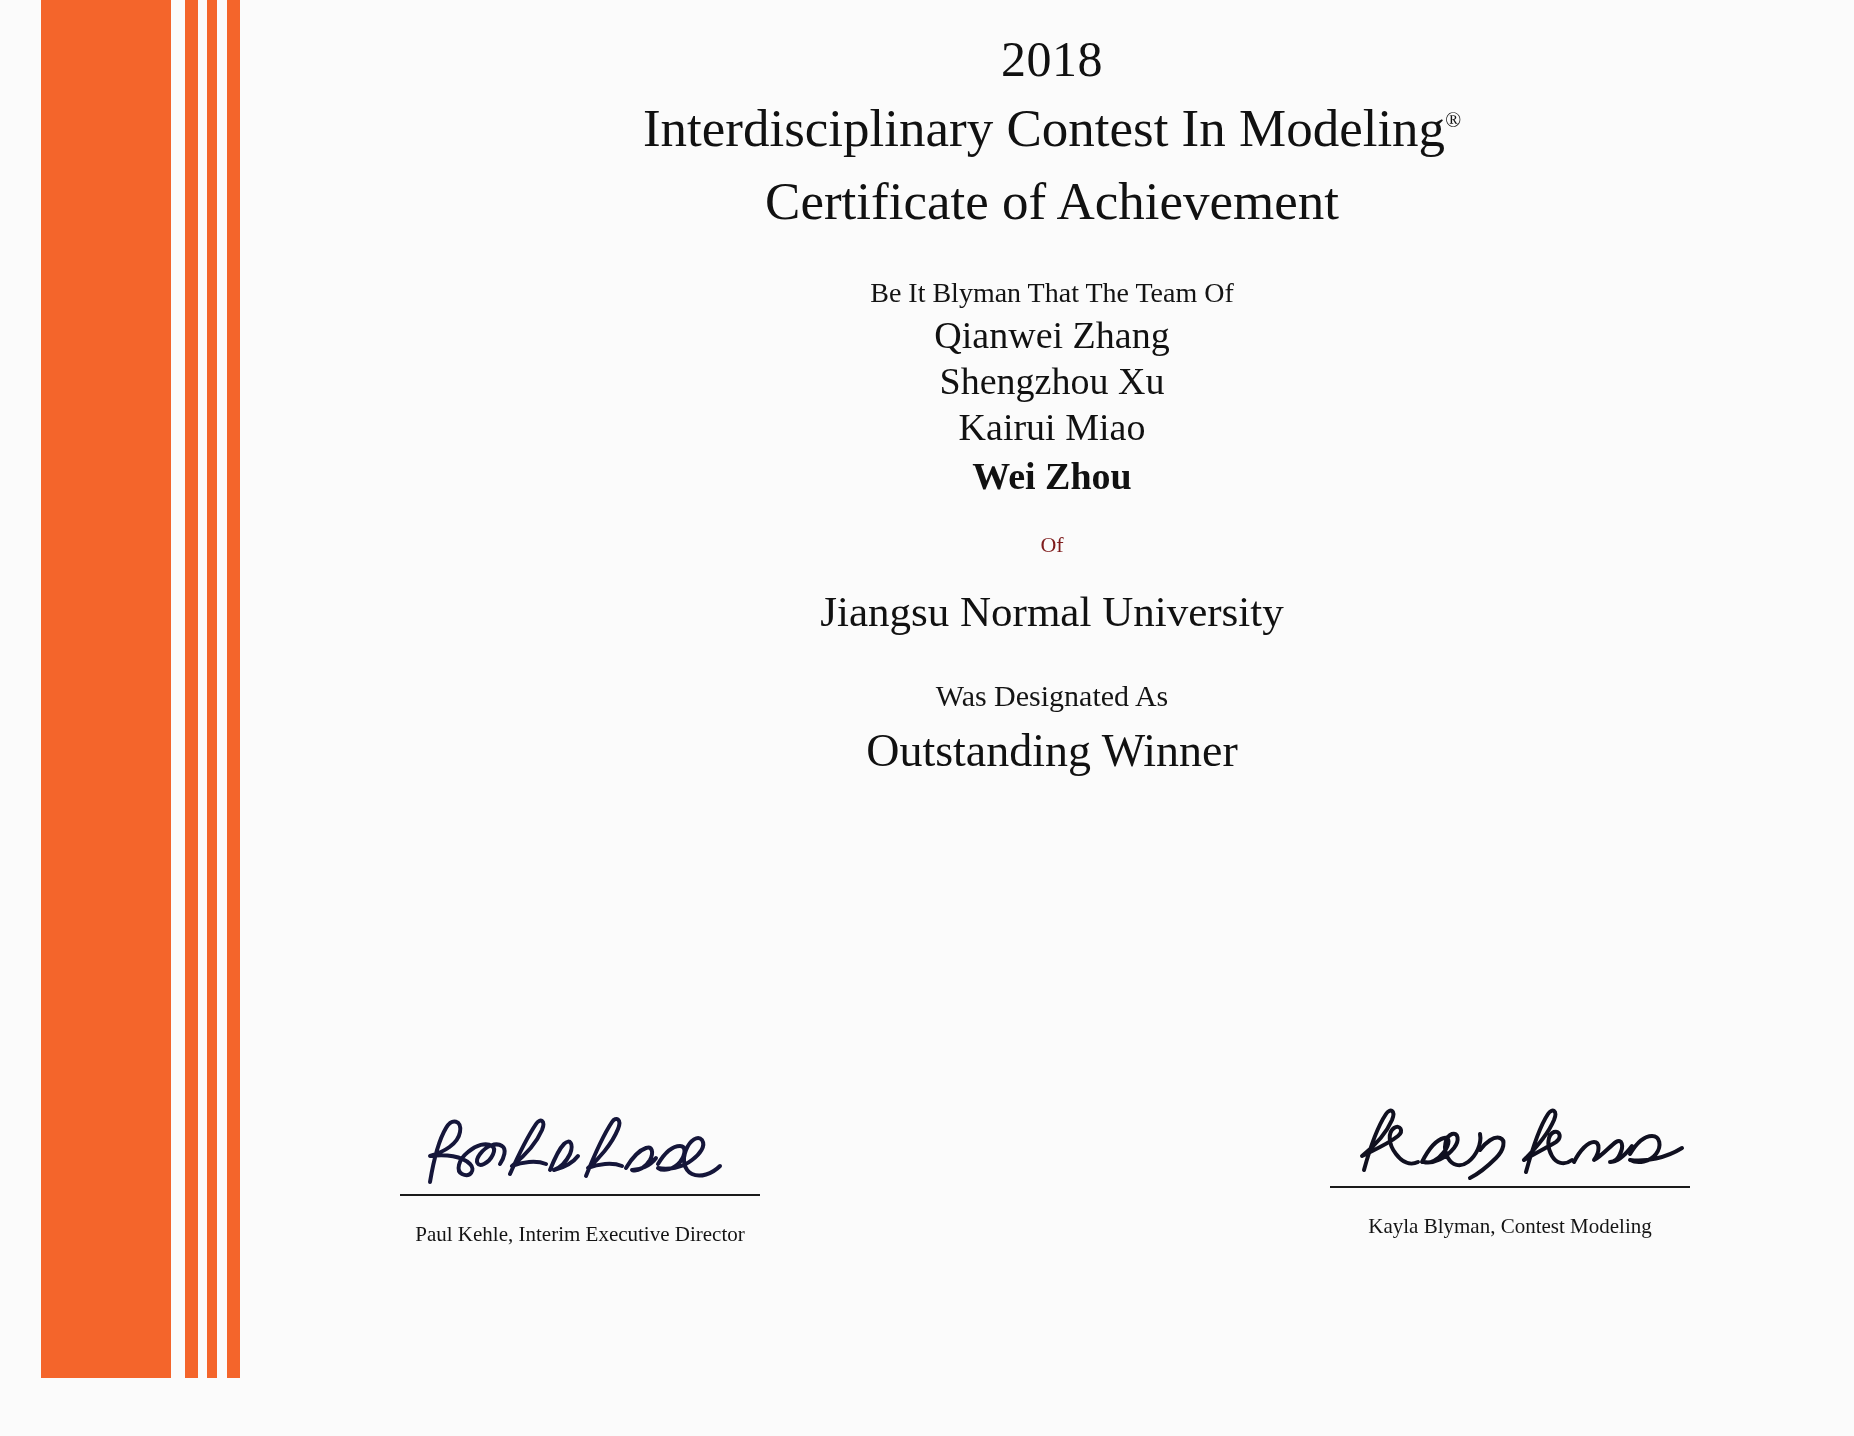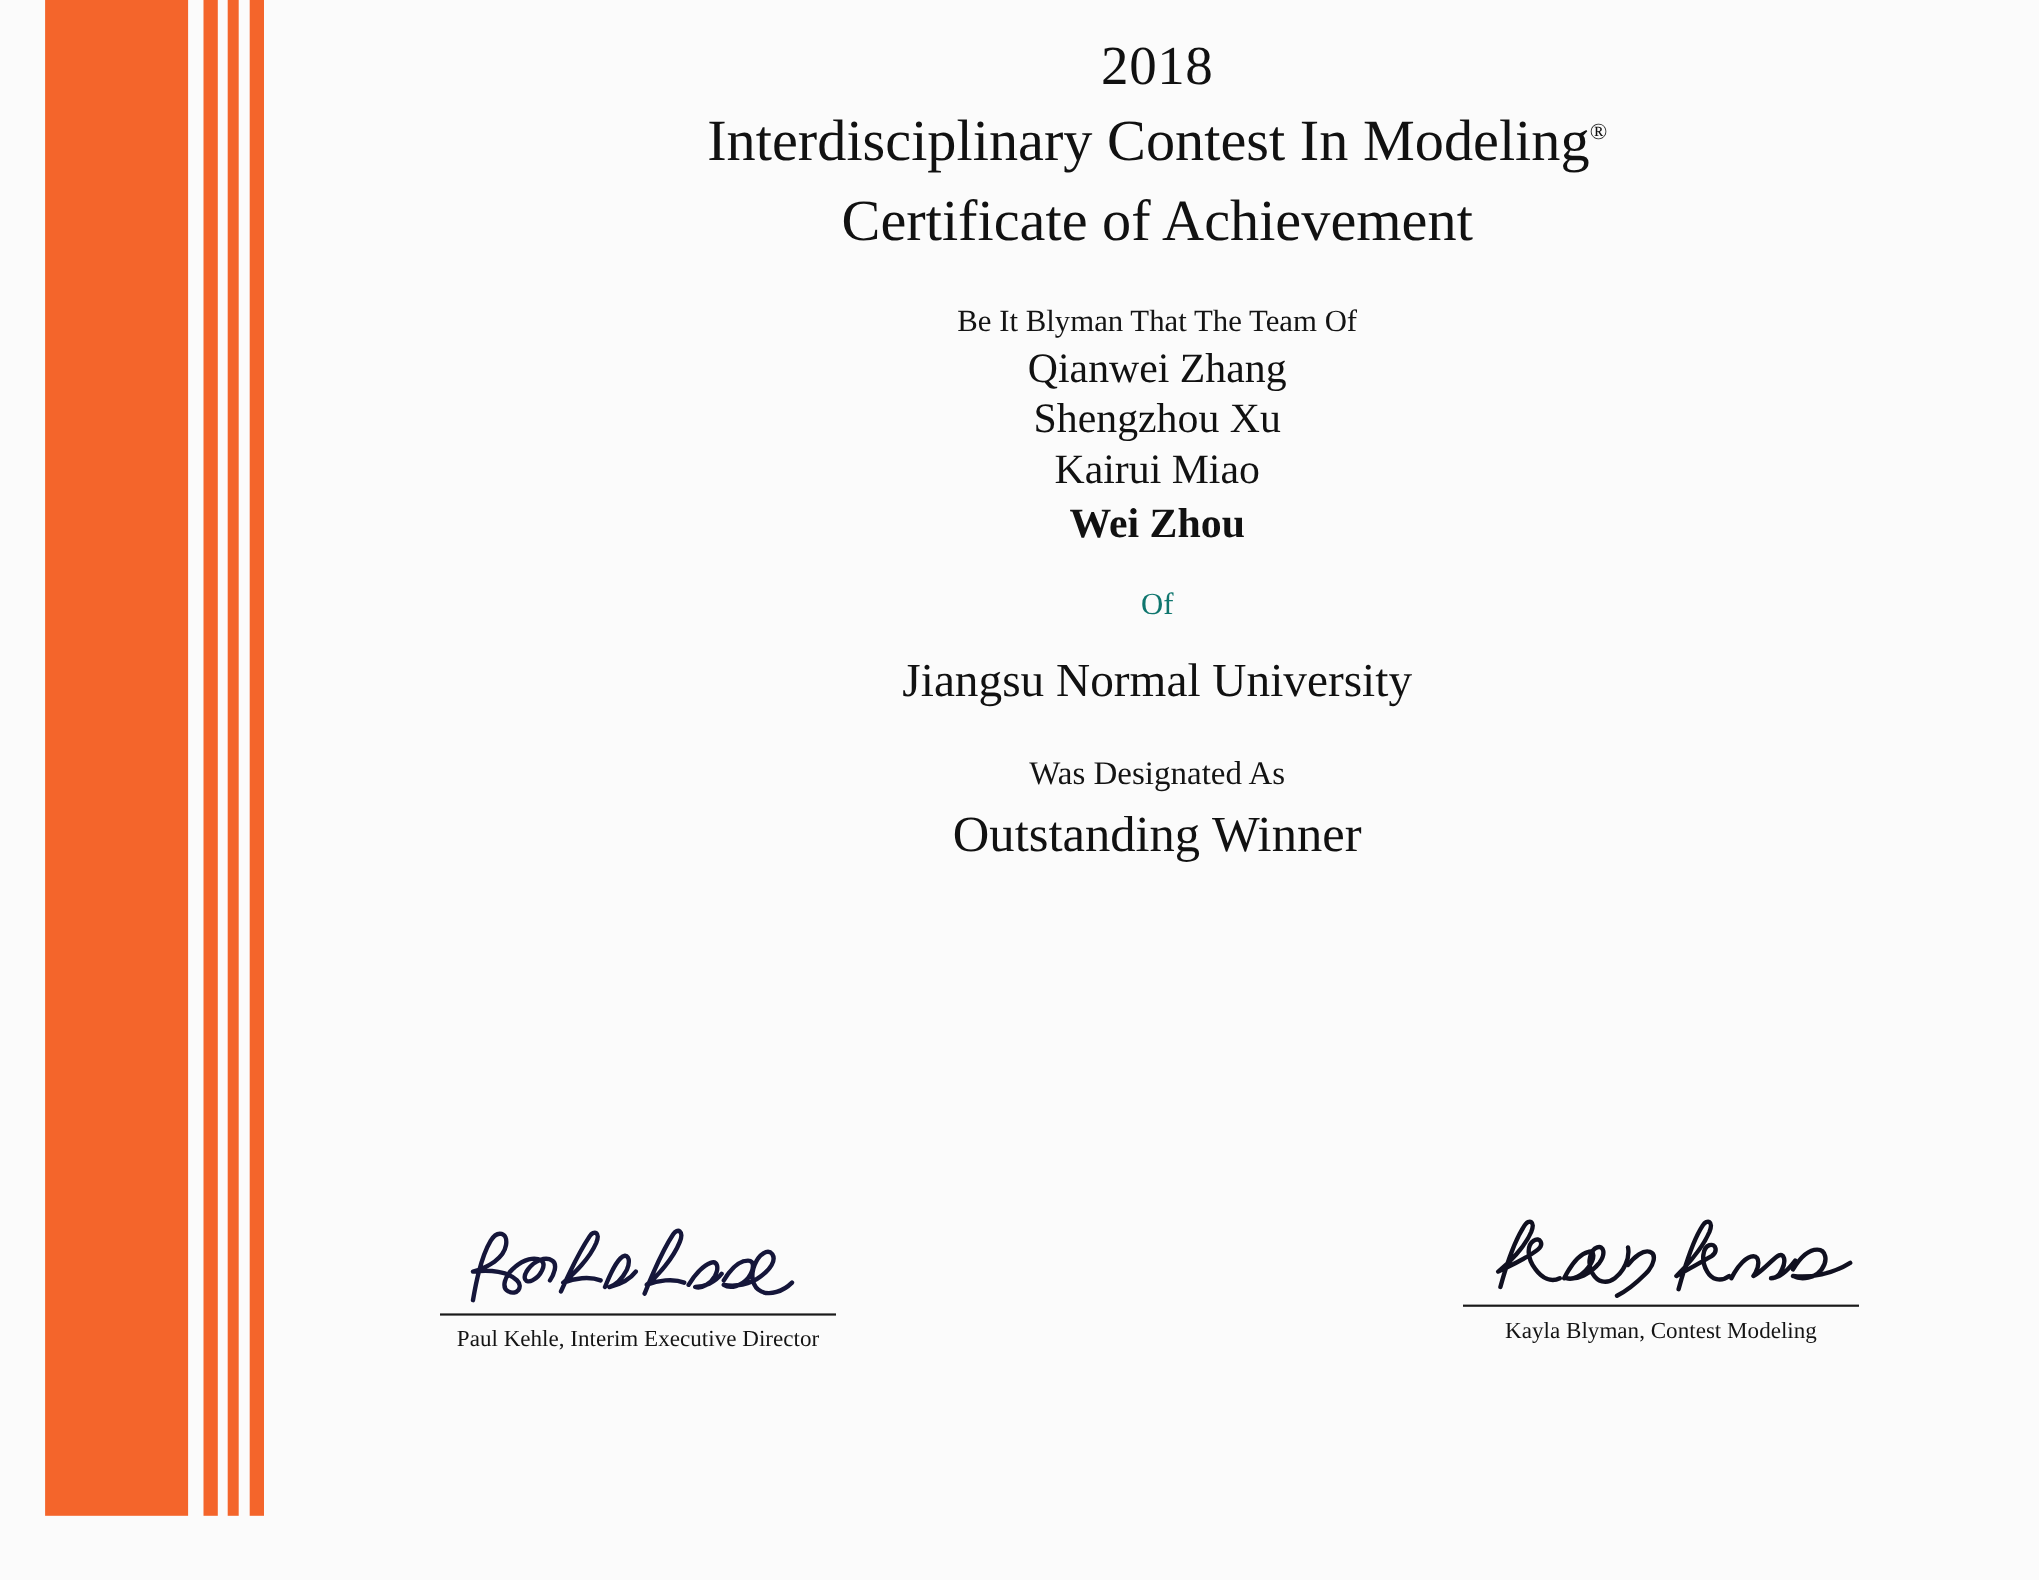--- a/index.html
+++ b/index.html
@@ -111,23 +111,23 @@
     color: #141414;
     margin-top: 6px;
   }
   .advisor {
     font-size: 38px;
     font-weight: bold;
     line-height: 1.35;
     color: #111;
   }
   .lbl-of {
-    font-size: 28px;
+    font-size: 22px;
     line-height: 1.4;
-    color: #0f766e;
+    color: #7f1d1d;
     margin-top: 28px;
   }
   .institution {
     font-size: 43px;
     line-height: 1.35;
     color: #111;
     margin-top: 22px;
   }
   .lbl-designated {
     font-size: 30px;
@@ -163,21 +163,21 @@
     position: relative;
   }
   .sig-rule {
     border-bottom: 2px solid #1a1a1a;
     width: 360px;
     margin: 0 auto;
   }
   .sig-name {
     font-size: 21px;
     color: #141414;
-    margin-top: 9px;
+    margin-top: 26px;
     white-space: nowrap;
   }
 </style>
 </head>
 <body>
 
 <div class="certificate">
 
   <div class="stripe-band stripe-wide"></div>
   <div class="stripe-band stripe-thin-1"></div>

